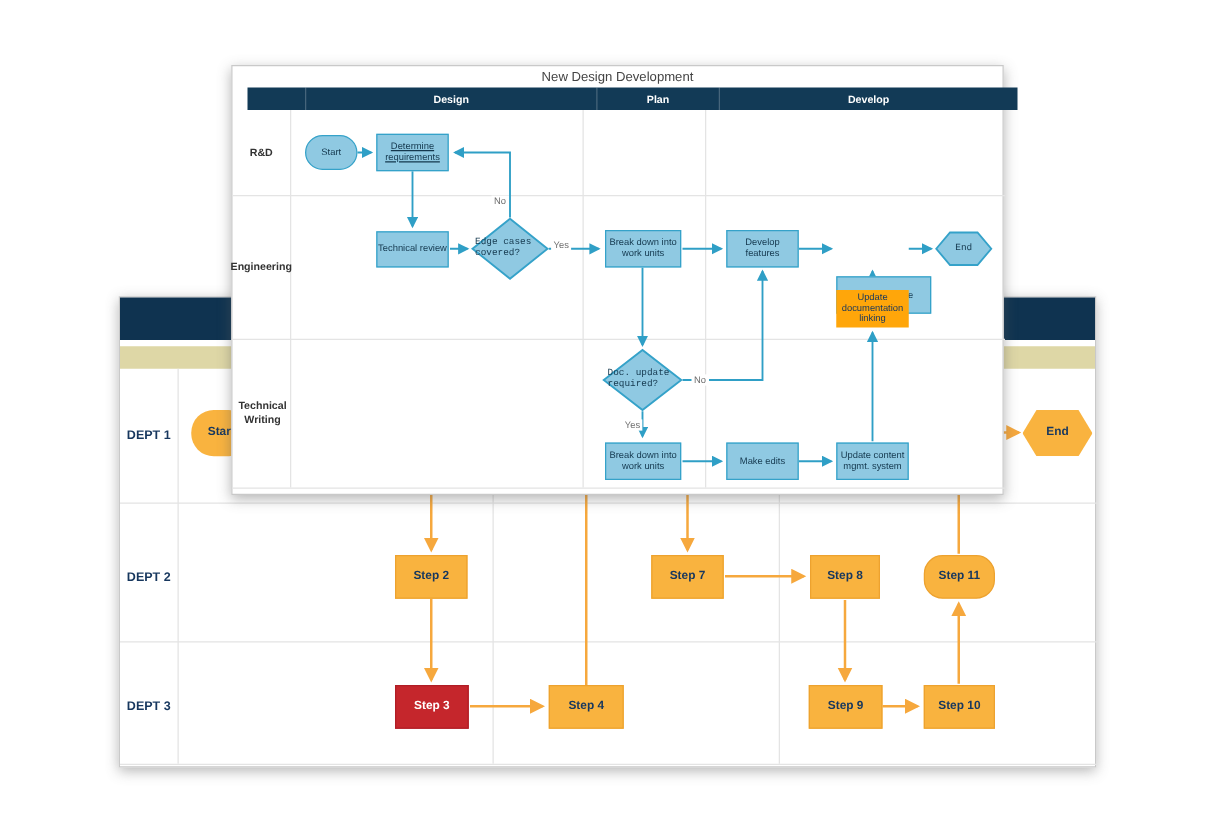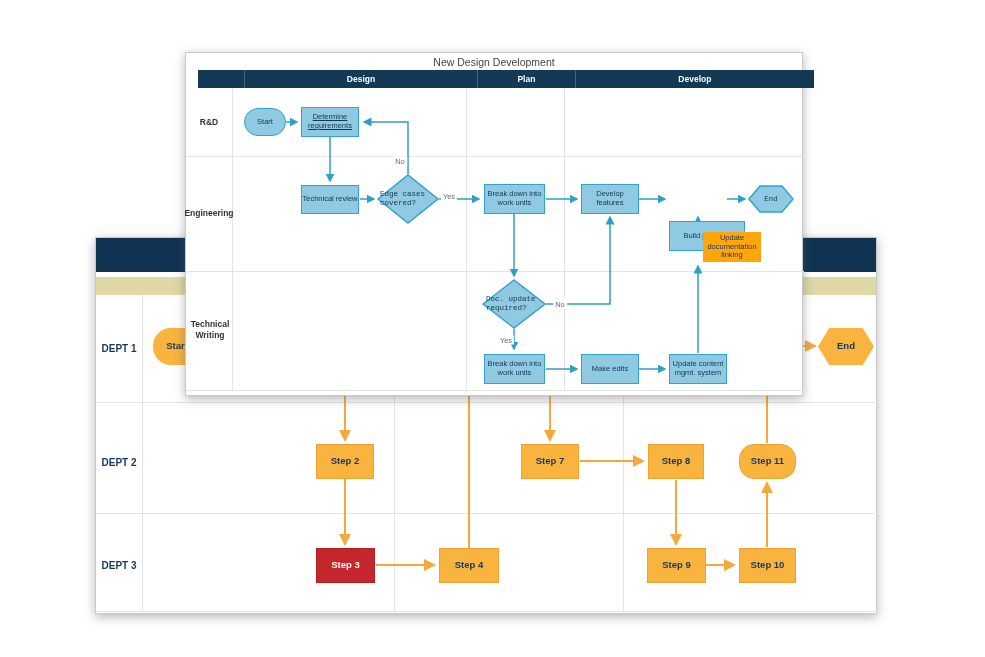--- a/index.html
+++ b/index.html
@@ -203,21 +203,21 @@
       </div>
     <div class="node n-blue" style="left:395px;top:131px;width:58px;height:30px;">
         <span>Develop features</span>
       </div>
     <div class="node n-blue" style="left:483px;top:131px;width:76px;height:30px;margin-top:37px;">
         <span>Build package</span>
       </div>
     <div class="diamond-text" style="left:563px;top:133px;width:44px;height:26px;">
         <span>End</span>
       </div>
-    <div class="node n-orange-hl" style="left:483px;top:179px;width:58px;height:30px;margin-left:34px;">
+    <div class="node n-orange-hl" style="left:483px;top:179px;width:58px;height:30px;">
         <span>Update documentation linking</span>
       </div>
     <div class="diamond-text" style="left:300px;top:237px;width:56px;height:28px;">
         <span>Doc. update required?</span>
       </div>
     <div class="node n-blue" style="left:298px;top:301px;width:61px;height:30px;">
         <span>Break down into work units</span>
       </div>
     <div class="node n-blue" style="left:395px;top:301px;width:58px;height:30px;">
         <span>Make edits</span>

